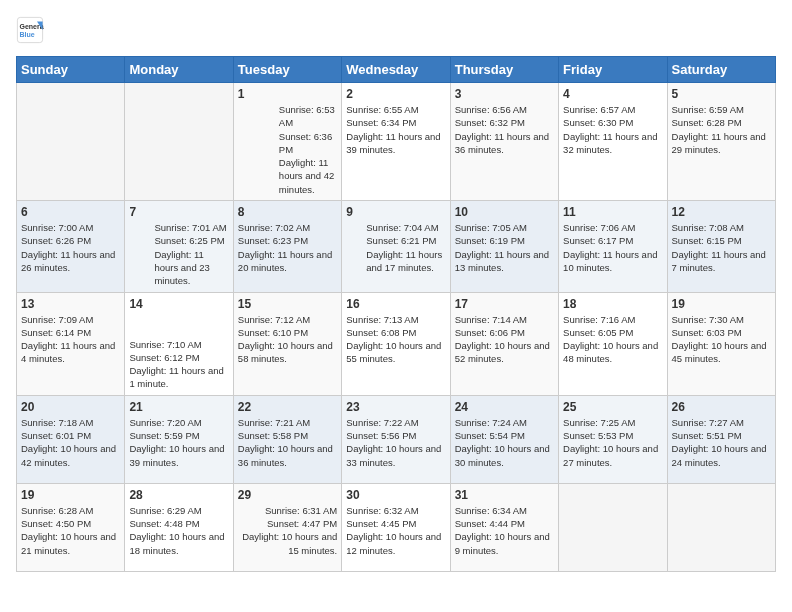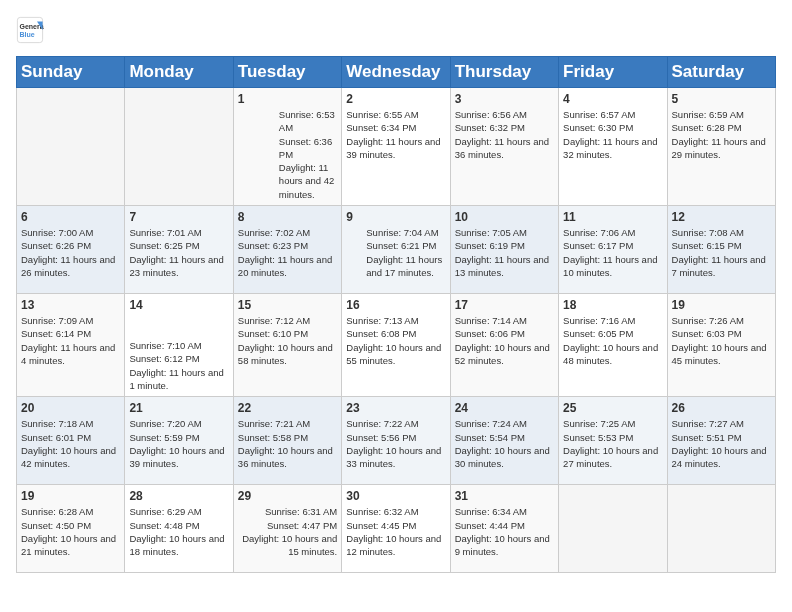--- a/index.html
+++ b/index.html
@@ -38,21 +38,21 @@
       color: #555;
     }
     table {
       width: 100%;
       border-collapse: collapse;
       table-layout: fixed;
     }
     th {
       background: #3a7abf;
       color: #fff;
-      font-size: 17px;
+      font-size: 13px;
       font-weight: bold;
       padding: 5px 4px;
       text-align: left;
       border: 1px solid #2a6aaf;
     }
     td {
       vertical-align: top;
       border: 1px solid #ccc;
       padding: 4px;
       font-size: 10px;
@@ -151,21 +151,21 @@
       </tr>
       <tr>
         <td>
           <span class="day-num">6</span>
           <div class="day-info" style="white-space: pre-line;">Sunrise: 7:00 AM
 Sunset: 6:26 PM
 Daylight: 11 hours and 26 minutes.</div>
         </td>
         <td>
           <span class="day-num">7</span>
-          <div class="day-info" style="white-space: pre-line;">Sunrise: 7:01 AM
+          <div class="day-info" style="white-space: pre-line; margin-left: 25px;">Sunrise: 7:01 AM
 Sunset: 6:25 PM
 Daylight: 11 hours and 23 minutes.</div>
         </td>
         <td>
           <span class="day-num">8</span>
           <div class="day-info" style="white-space: pre-line;">Sunrise: 7:02 AM
 Sunset: 6:23 PM
 Daylight: 11 hours and 20 minutes.</div>
         </td>
         <td>
@@ -225,21 +225,21 @@
 Daylight: 10 hours and 52 minutes.</div>
         </td>
         <td>
           <span class="day-num">18</span>
           <div class="day-info" style="white-space: pre-line;">Sunrise: 7:16 AM
 Sunset: 6:05 PM
 Daylight: 10 hours and 48 minutes.</div>
         </td>
         <td>
           <span class="day-num">19</span>
-          <div class="day-info" style="white-space: pre-line;">Sunrise: 7:26 AM
+          <div class="day-info" style="white-space: pre-line;">Sunrise: 7:30 AM
 Sunset: 6:03 PM
 Daylight: 10 hours and 45 minutes.</div>
         </td>
       </tr>
       <tr>
         <td>
           <span class="day-num">20</span>
           <div class="day-info" style="white-space: pre-line;">Sunrise: 7:18 AM
 Sunset: 6:01 PM
 Daylight: 10 hours and 42 minutes.</div>

